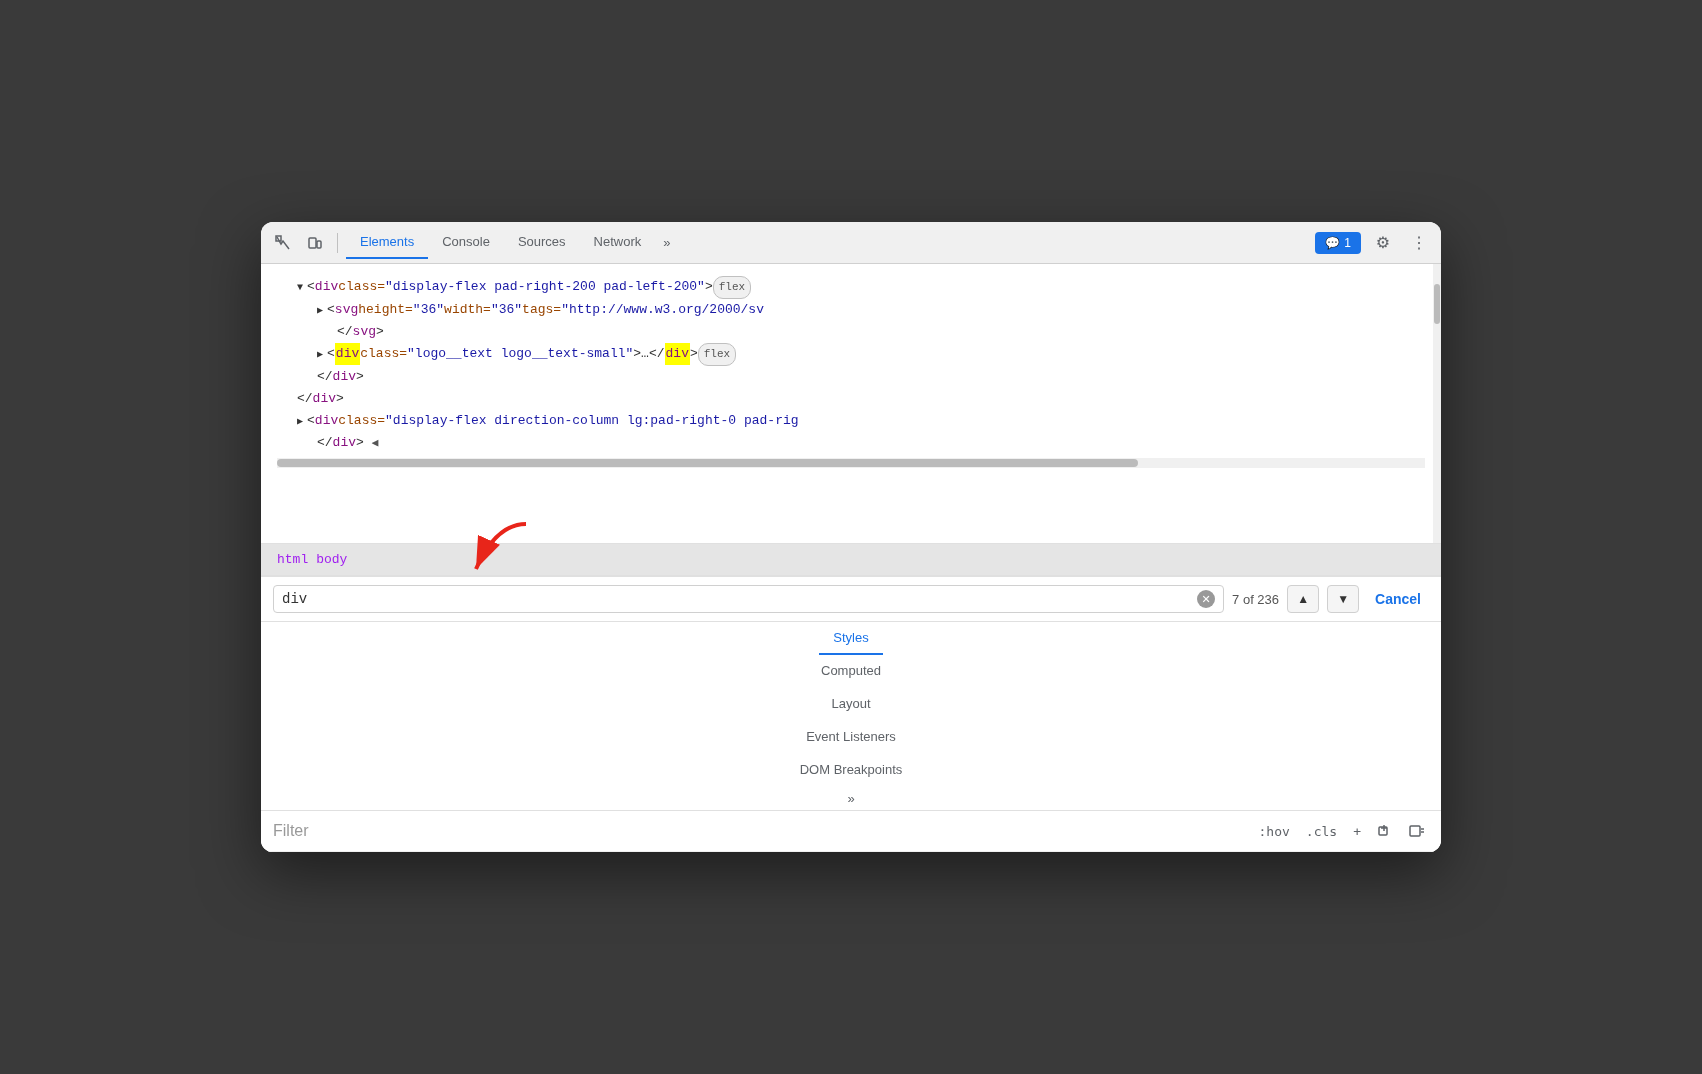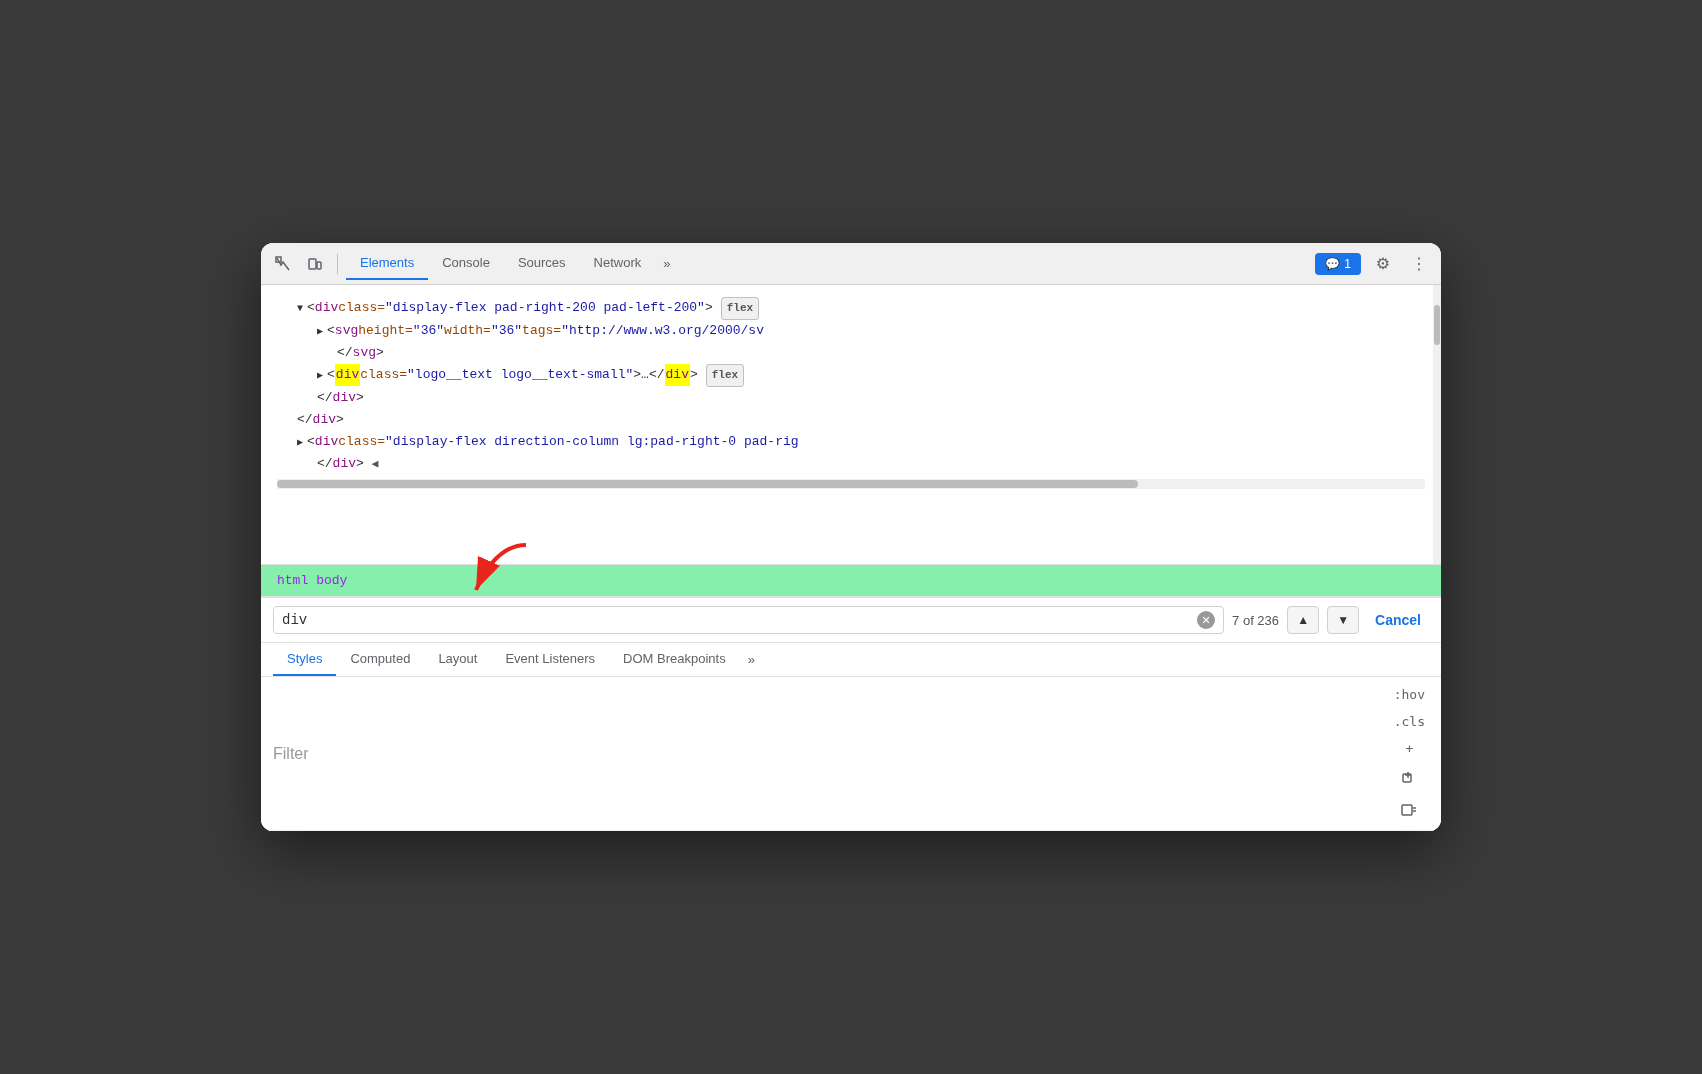--- a/index.html
+++ b/index.html
@@ -189,27 +189,25 @@
     .tag-highlight {
       background: #ffff00;
       color: #881280;
       padding: 0 1px;
     }
 
     .flex-badge {
       display: inline-block;
       background: #f0f0f0;
       border: 1px solid #c0c0c0;
-      border-radius: 3px;
+      border-radius: 10px;
       font-size: 11px;
       color: #555;
       padding: 1px 5px;
-      margin-left: 8px;
-      cursor: pointer;
-      font-weight: bold;
+      cursor: pointer;
     }
 
     .scrollbar-h {
       height: 10px;
       background: #f0f0f0;
       position: relative;
       margin: 4px 0;
     }
     .scrollbar-h-thumb {
       position: absolute;
@@ -233,21 +231,21 @@
       top: 20px;
       left: 1px;
       width: 6px;
       height: 40px;
       background: #bbb;
       border-radius: 3px;
     }
 
     
     .breadcrumb-bar {
-      background: #86efac;
+      background: #e5e5e5;
       padding: 8px 16px;
       display: flex;
       align-items: center;
       gap: 0;
       border-bottom: 1px solid #e0e0e0;
       font-size: 13px;
     }
 
     .breadcrumb-item {
       color: #a020f0;
@@ -337,20 +335,21 @@
     .bottom-panel {
       background: #fff;
     }
 
     .styles-tab-bar {
       display: flex;
       align-items: center;
       border-bottom: 1px solid #e0e0e0;
       padding: 0 12px;
       gap: 0;
+      flex-direction: column;
     }
 
     .styles-tab {
       padding: 8px 14px;
       font-size: 13px;
       color: #5f6368;
       cursor: pointer;
       border-bottom: 2px solid transparent;
       white-space: nowrap;
     }
@@ -380,21 +379,20 @@
     .filter-label {
       font-size: 16px;
       color: #999;
       flex: 1;
     }
 
     .filter-actions {
       display: flex;
       align-items: center;
       gap: 8px;
-      flex-direction: column;
     }
 
     .filter-action-btn {
       border: none;
       background: none;
       cursor: pointer;
       color: #5f6368;
       font-size: 13px;
       padding: 2px 4px;
       font-family: monospace;

